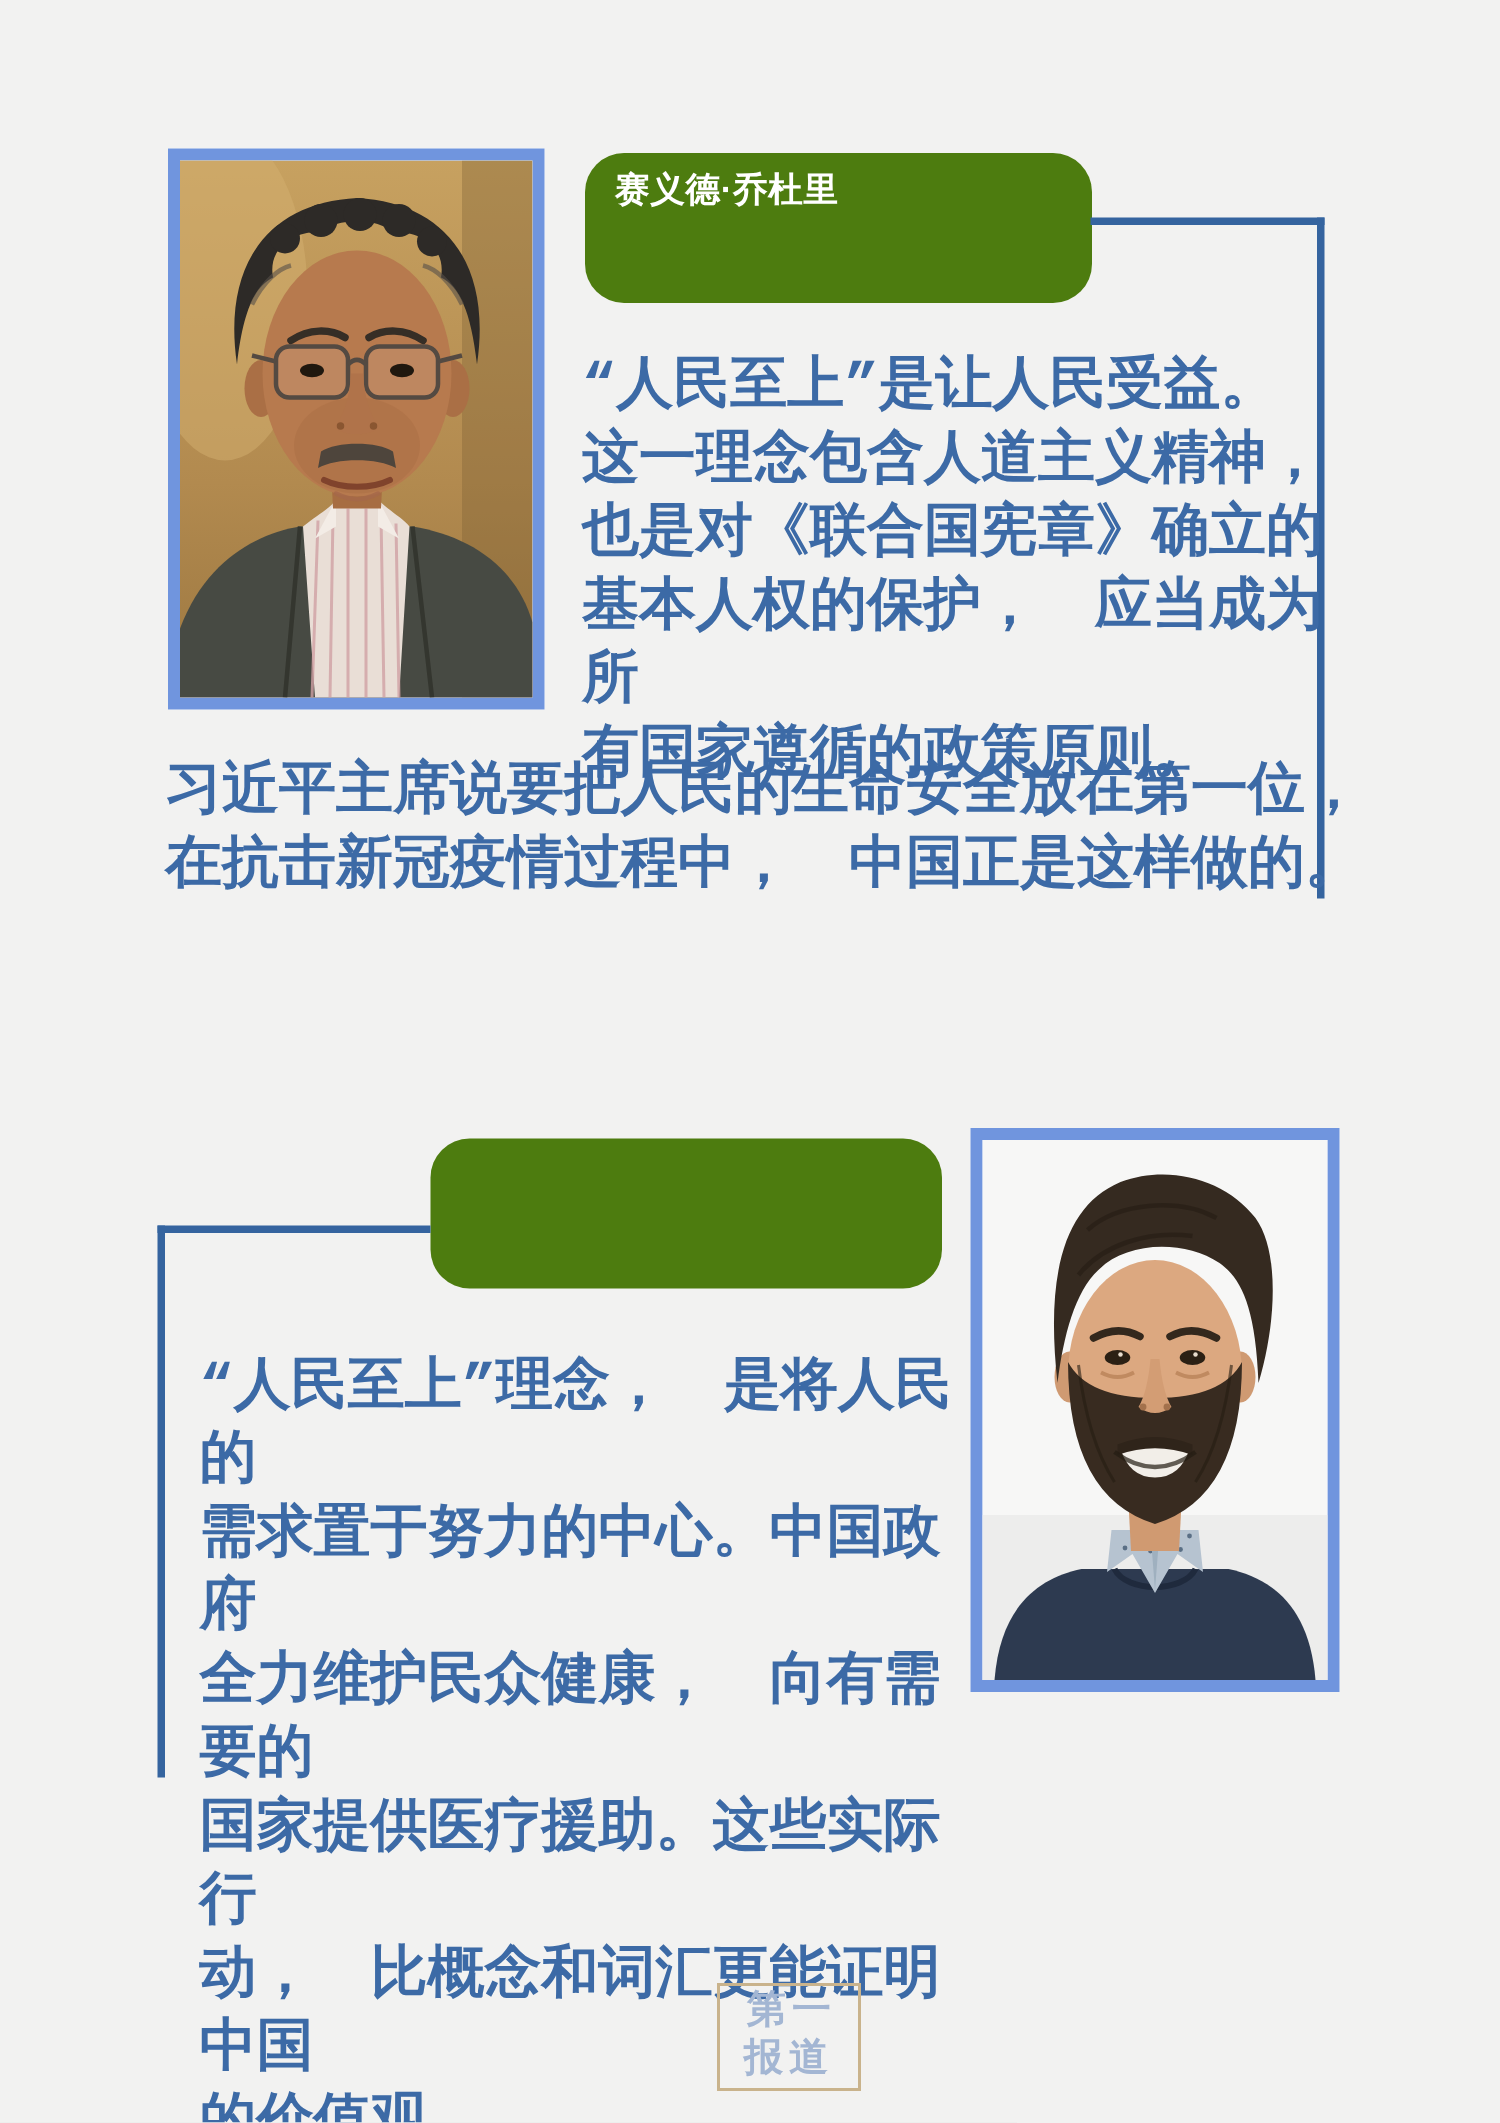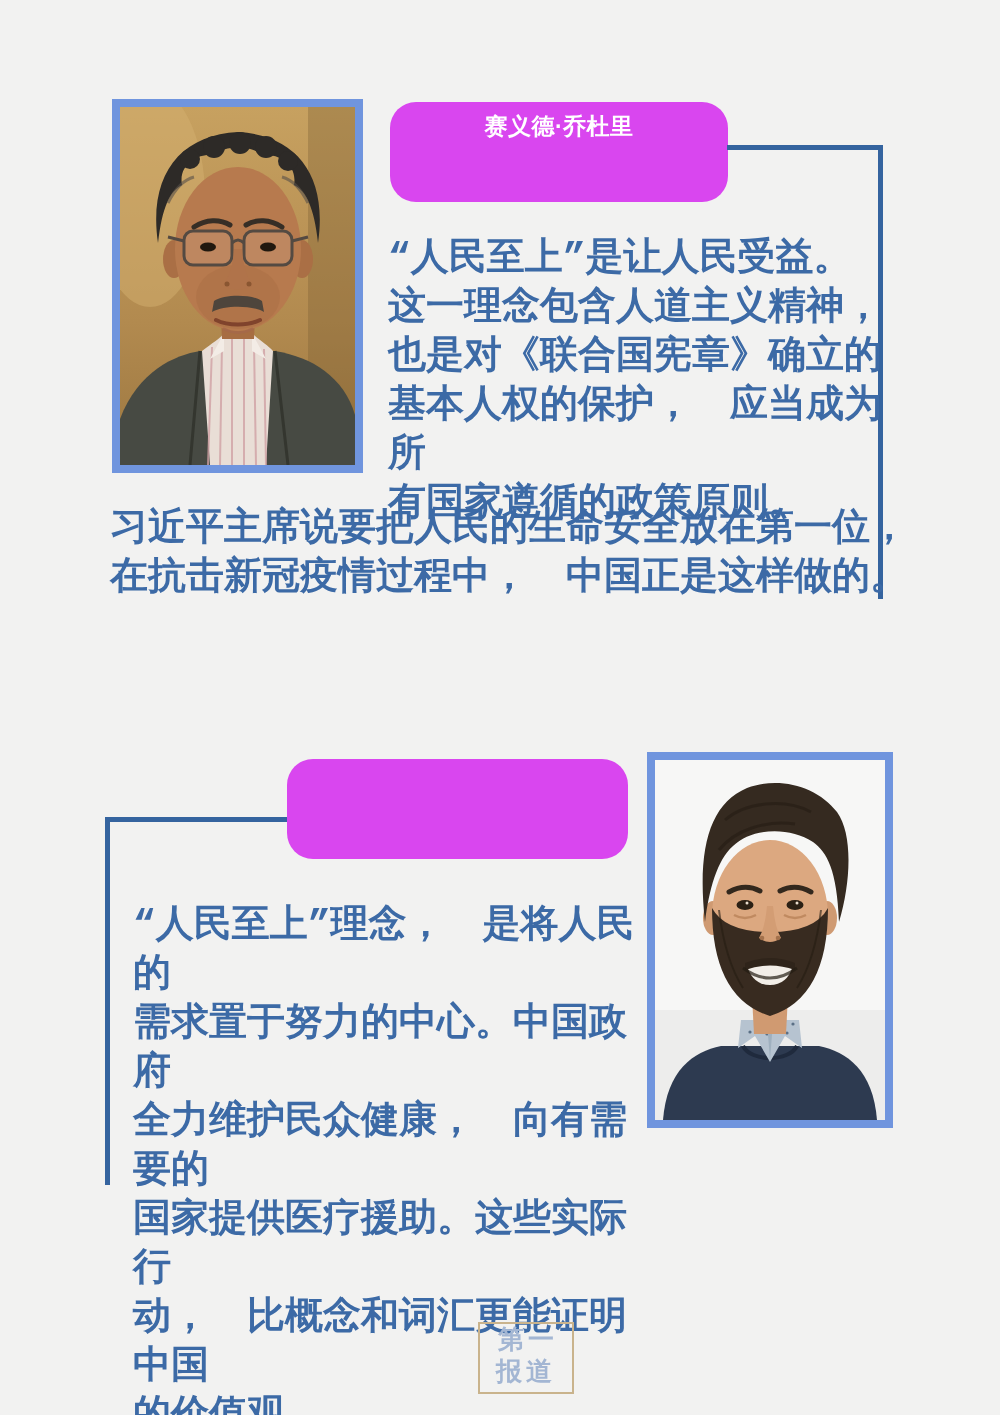--- a/index.html
+++ b/index.html
@@ -11,25 +11,24 @@
   .pre{white-space:pre-line;}
 
   
   .photo-frame{position:absolute;border:8px solid #7095de;line-height:0;background:#fff;}
   .photo-frame svg{display:block;}
   .photo-1{left:112px;top:99px;}
   .photo-2{left:647px;top:752px;}
 
   
   .badge{
-    position:absolute;background:#d946ef;color:#ffffff;
+    position:absolute;background:#4d7c0f;color:#ffffff;
     border-radius:26px;padding:9px 20px;box-sizing:border-box;
     font-size:23px;line-height:31px;font-weight:600;
     letter-spacing:0.5px;
-    text-align:center;
   }
   .badge-1{left:390px;top:102px;width:338px;height:100px;}
   .badge-2{left:287px;top:759px;width:341px;height:100px;}
 
   
   .line{position:absolute;background:#35649f;}
   .line-h1{left:727px;top:145px;width:156px;height:5px;}
   .line-v1{left:878px;top:145px;width:5px;height:454px;}
   .line-h2{left:105px;top:817px;width:182px;height:5px;}
   .line-v2{left:105px;top:817px;width:5px;height:368px;}

